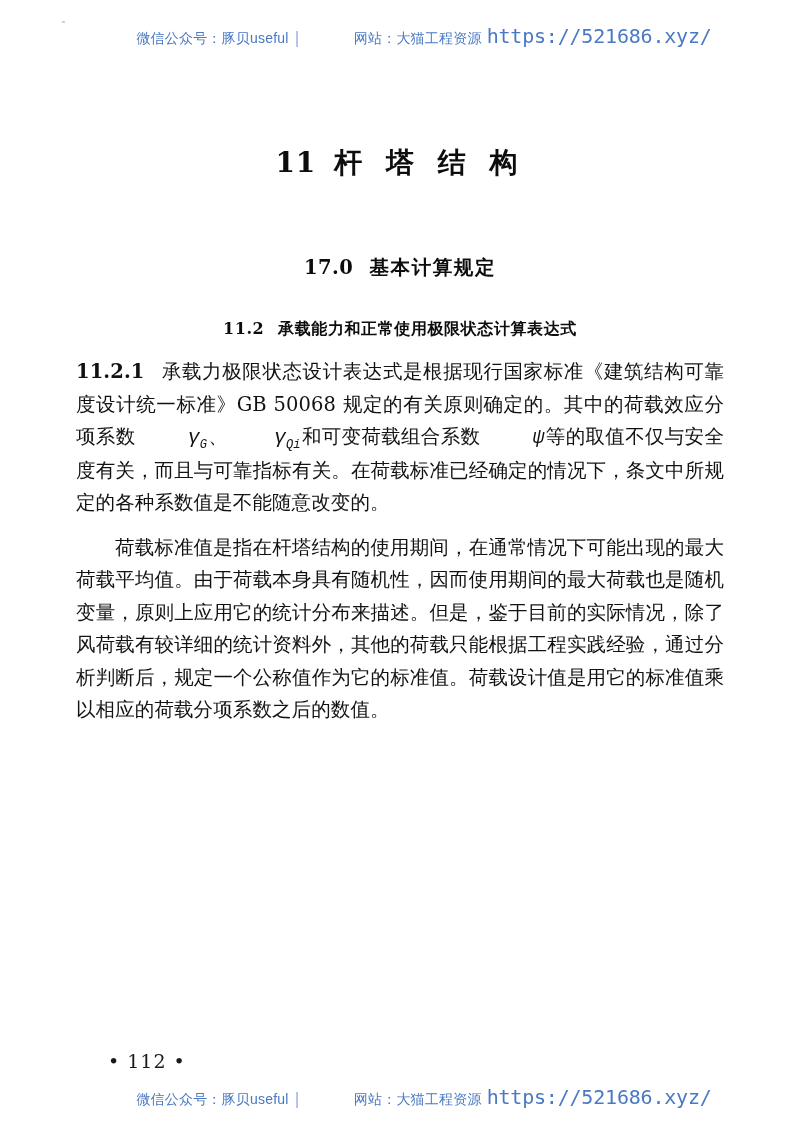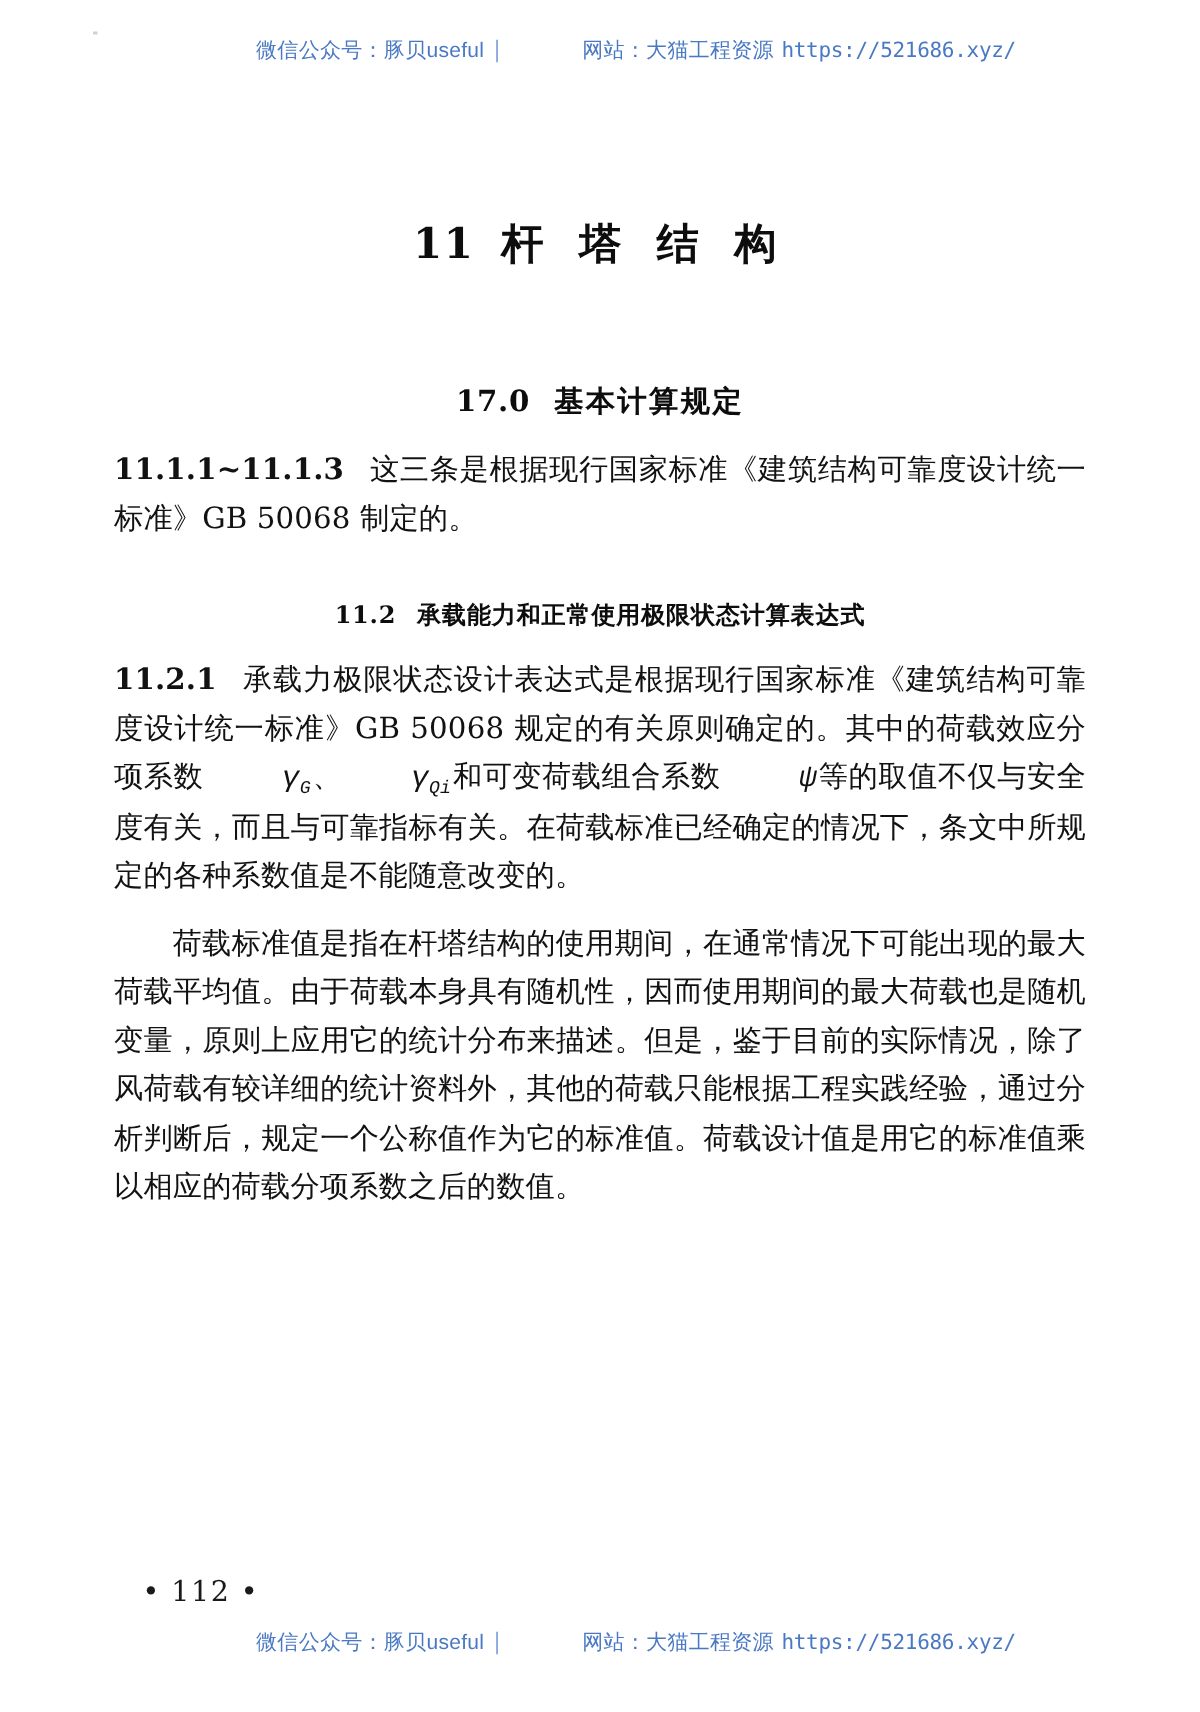--- a/index.html
+++ b/index.html
@@ -42,21 +42,21 @@
     font-size: 14px;
     margin-left: 48px;
   }
   .watermark .wm-sep {
     color: #8aa9da;
     padding: 0 6px;
     font-size: 15px;
   }
   .watermark .wm-url {
     font-family: "DejaVu Sans Mono", "Liberation Mono", monospace;
-    font-size: 14px;
+    font-size: 20px;
     letter-spacing: -0.2px;
     padding-left: 5px;
   }
   #wm-top  { top: 24px; }
   #wm-bot  { top: 1085px; }
 
   .speck {
     position: absolute;
     left: 62px;
     top: 21px;
@@ -133,21 +133,21 @@
   }
   .var sub {
     font-size: 0.62em;
     font-style: italic;
     line-height: 0;
   }
 
   
   .page-number {
     position: absolute;
-    left: 95px;
+    left: 108px;
     top: 1050px;
     font-size: 19px;
     font-family: "DejaVu Serif", "Liberation Serif", serif;
     color: #1a1a1a;
     letter-spacing: 1px;
   }
 </style>
 </head>
 <body>
 
@@ -162,21 +162,20 @@
   <div class="content">
 
     <h1 class="chapter-title">
       <span class="num">11</span><span>杆 塔 结 构</span>
     </h1>
 
     <h2 class="section-title" id="sec-11-1">
       <span class="num">17.0</span><span>基本计算规定</span>
     </h2>
 
-    <p class="body hang"><span class="clause-no">11.1.1~11.1.3</span><span>这三条是根据现行国家标准《建筑结构可靠度设计统一标准》GB 50068 制定的。</span></p>
 
     <h2 class="section-title" id="sec-11-2">
       <span class="num">11.2</span><span>承载能力和正常使用极限状态计算表达式</span>
     </h2>
 
     <p class="body hang"><span class="clause-no">11.2.1</span><span>承载力极限状态设计表达式是根据现行国家标准《建筑结构可靠度设计统一标准》GB 50068 规定的有关原则确定的。其中的荷载效应分项系数 </span><span class="var"><span>γ</span><sub>G</sub></span><span>、</span><span class="var"><span>γ</span><sub>Qi</sub></span><span>和可变荷载组合系数 </span><span class="var">ψ</span><span>等的取值不仅与安全度有关，而且与可靠指标有关。在荷载标准已经确定的情况下，条文中所规定的各种系数值是不能随意改变的。</span></p>
 
     <p class="body indent follow">荷载标准值是指在杆塔结构的使用期间，在通常情况下可能出现的最大荷载平均值。由于荷载本身具有随机性，因而使用期间的最大荷载也是随机变量，原则上应用它的统计分布来描述。但是，鉴于目前的实际情况，除了风荷载有较详细的统计资料外，其他的荷载只能根据工程实践经验，通过分析判断后，规定一个公称值作为它的标准值。荷载设计值是用它的标准值乘以相应的荷载分项系数之后的数值。</p>
 
 

